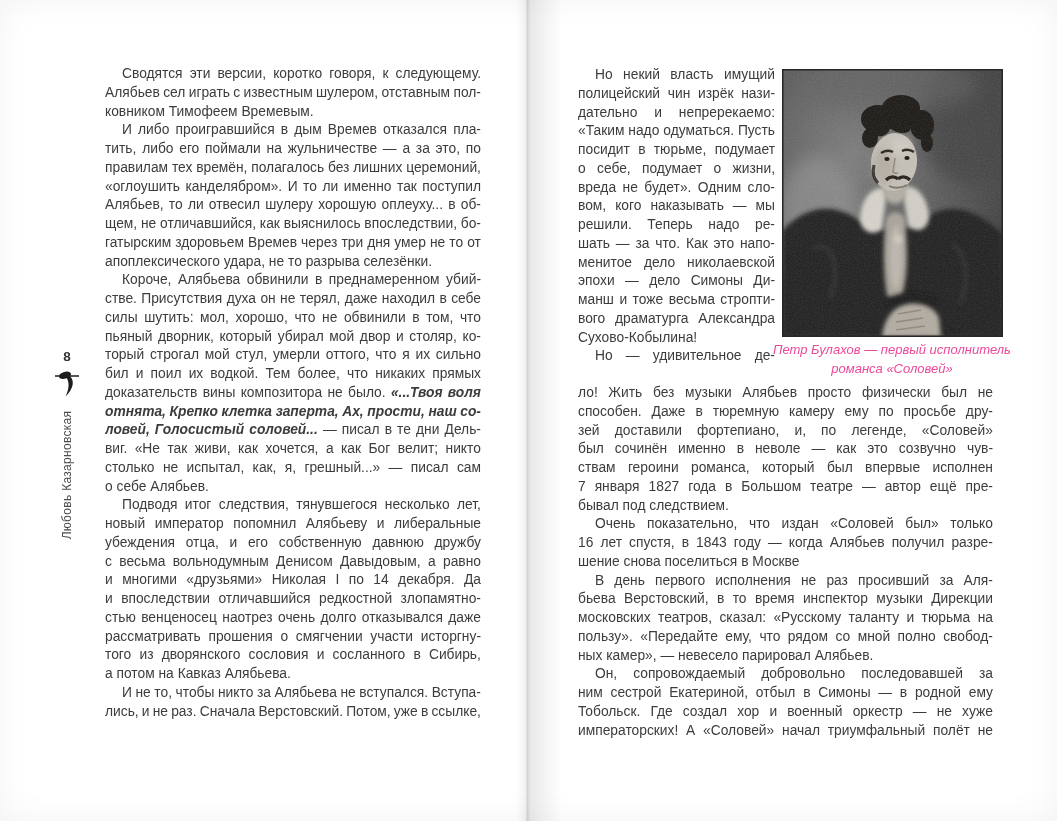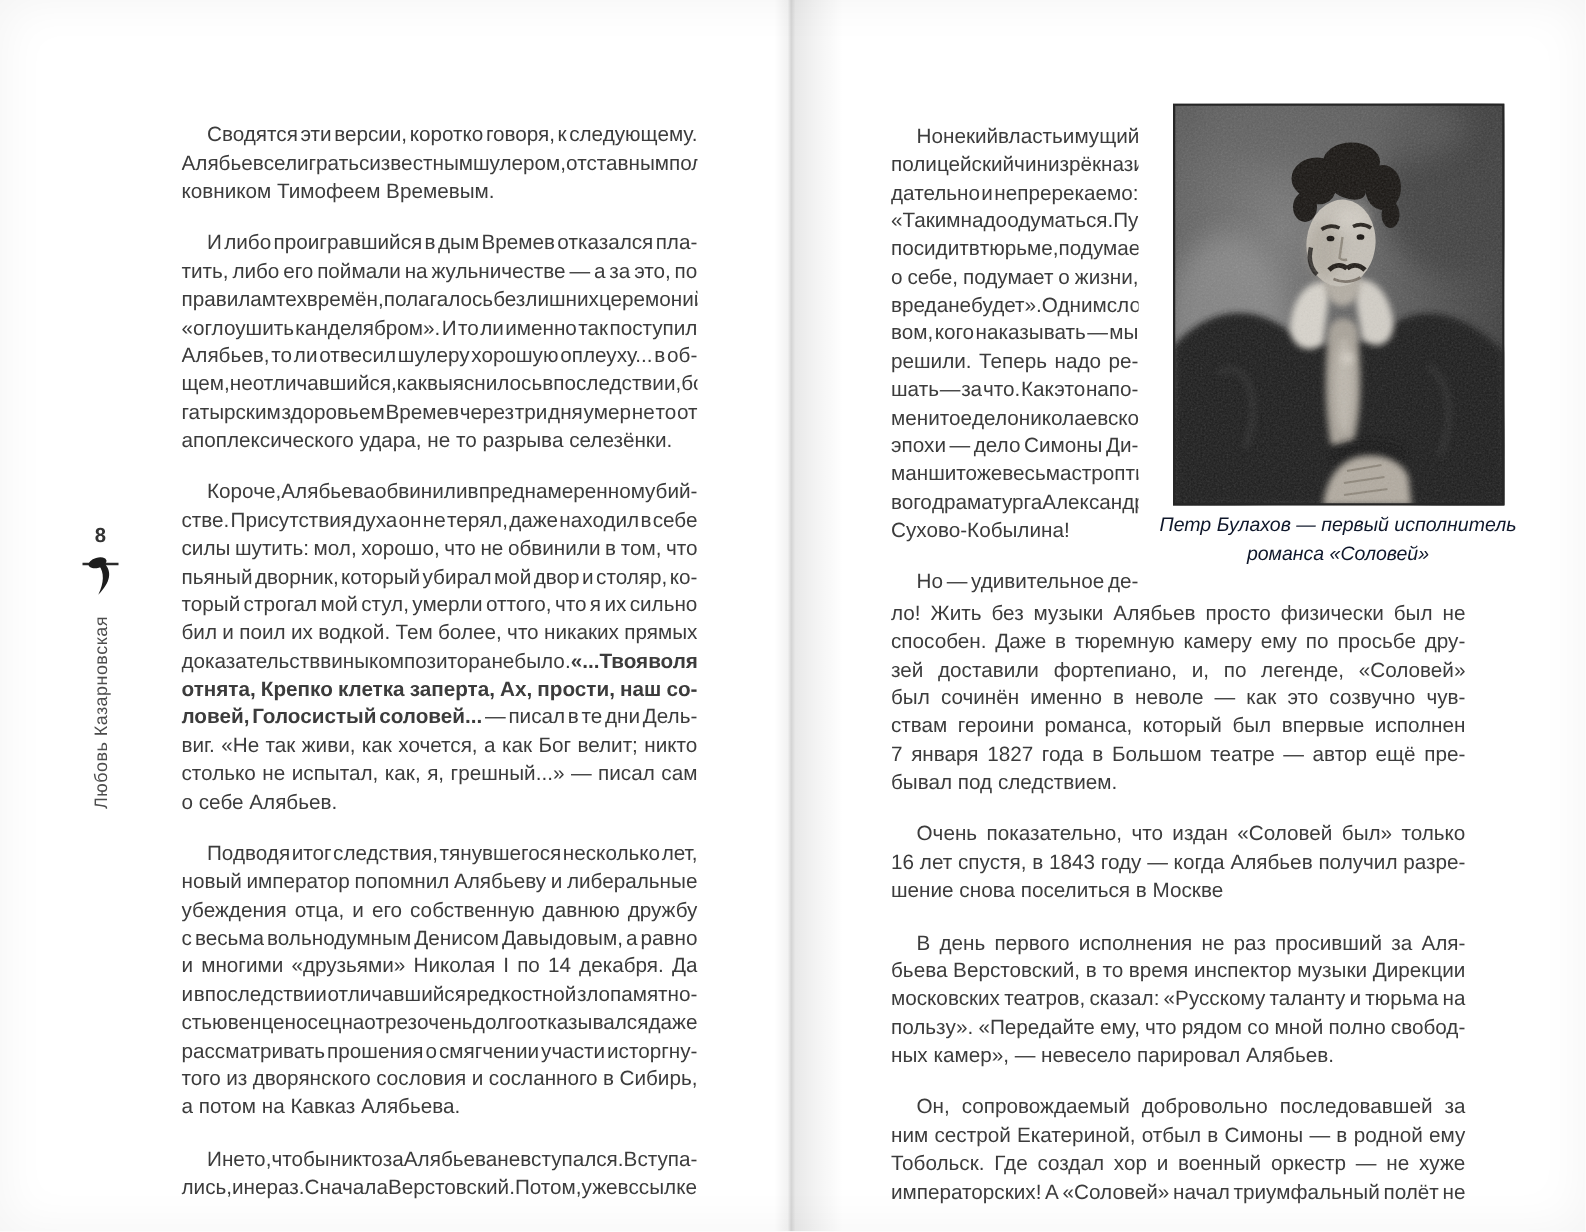--- a/index.html
+++ b/index.html
@@ -11,30 +11,30 @@
   .gutter{
     position:absolute;left:516px;top:0;width:46px;height:821px;pointer-events:none;
     background:linear-gradient(to right,
       rgba(0,0,0,0) 0%,rgba(0,0,0,0.05) 20%,rgba(0,0,0,0.17) 25%,
       rgba(0,0,0,0.09) 31%,rgba(0,0,0,0.05) 58%,rgba(0,0,0,0) 100%);
   }
   .textblock{position:absolute;font-size:13.8px;line-height:18.75px;}
   .left-text{left:105px;top:65px;width:376px;}
   .right-col{left:578px;top:66px;width:197px;}
   .right-full{left:578px;top:384px;width:415px;}
-  .para{margin:16px;}
+  .para{margin:0;}
   .line{height:18.75px;line-height:18.75px;overflow:hidden;white-space:nowrap;}
   .line.j{display:flex;justify-content:space-between;}
   .line.first{padding-left:17px;}
-  .em{font-weight:bold;}
+  .em{font-style:italic;font-weight:bold;}
   .figure{position:absolute;left:782px;top:69px;width:221px;height:268px;}
   .figure svg{display:block;}
   .caption{
     position:absolute;left:758px;top:341px;width:268px;text-align:center;
-    font-style:italic;font-size:13px;line-height:18.5px;color:#0f172a;
+    font-style:italic;font-size:13px;line-height:18.5px;color:#ec4899;
   }
   .page-num{
     position:absolute;left:55px;top:349px;width:24px;text-align:center;
     font-size:13.5px;font-weight:bold;color:#333333;
   }
   .ornament{position:absolute;left:54px;top:368px;width:26px;height:32px;}
   .vert-title{
     position:absolute;left:67px;top:475px;transform:translate(-50%,-50%) rotate(-90deg);
     white-space:nowrap;font-size:12px;color:#4c4c4c;letter-spacing:0.3px;
   }

